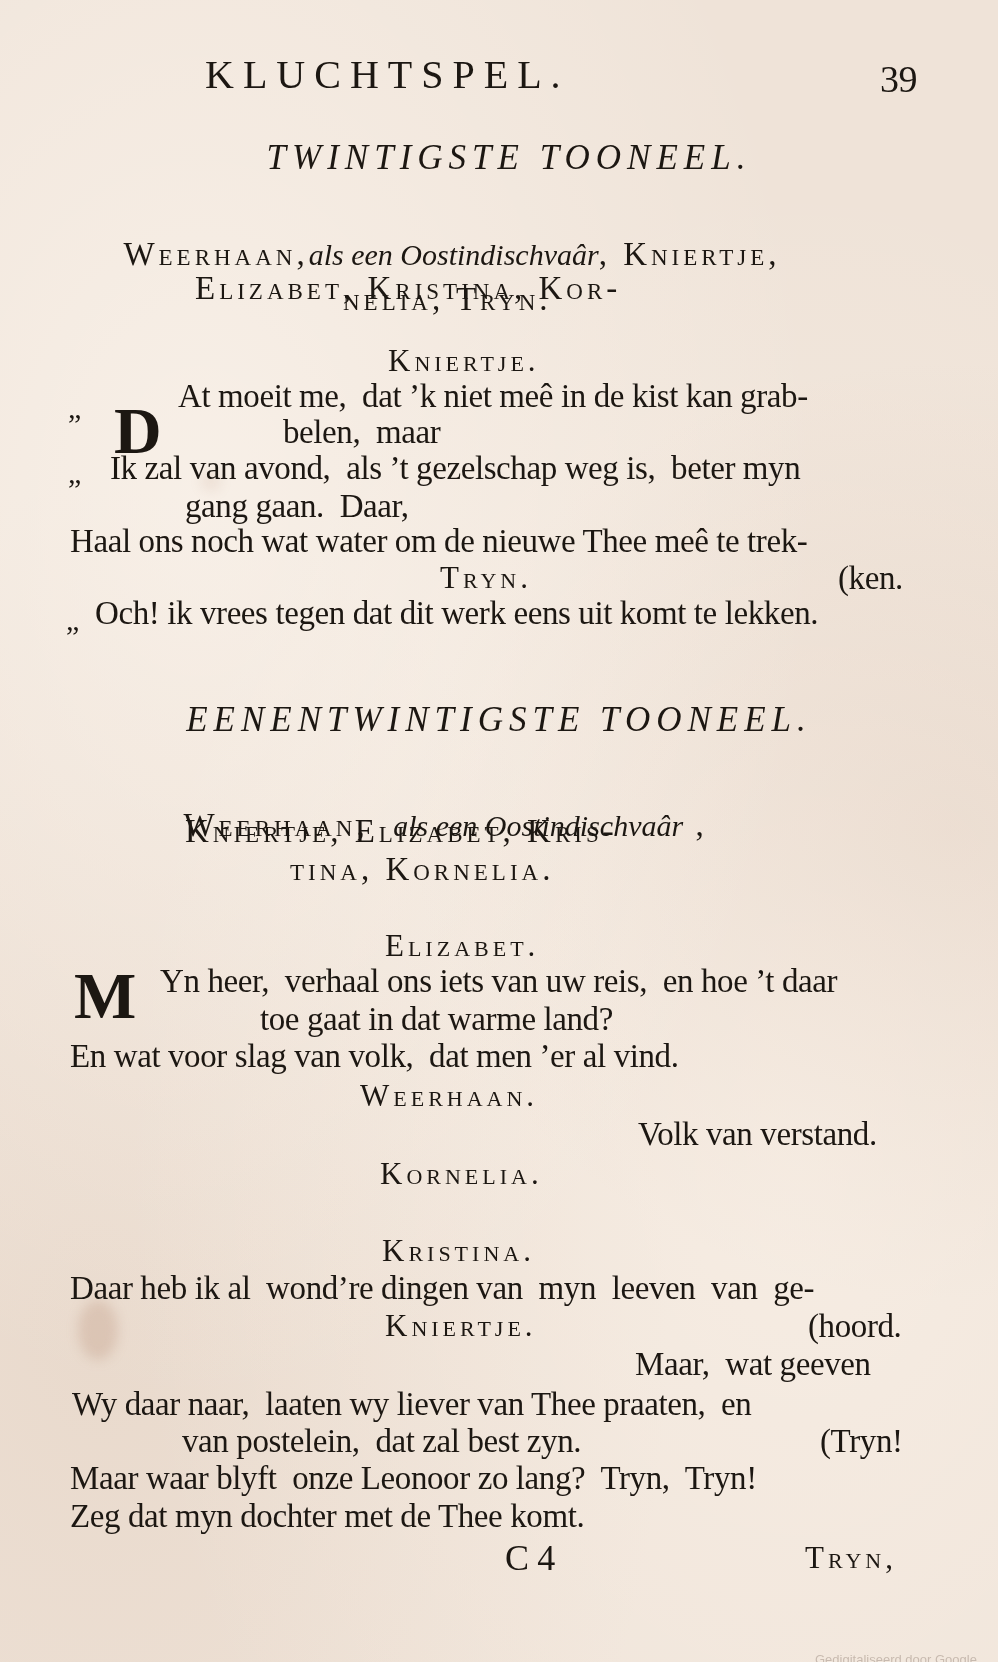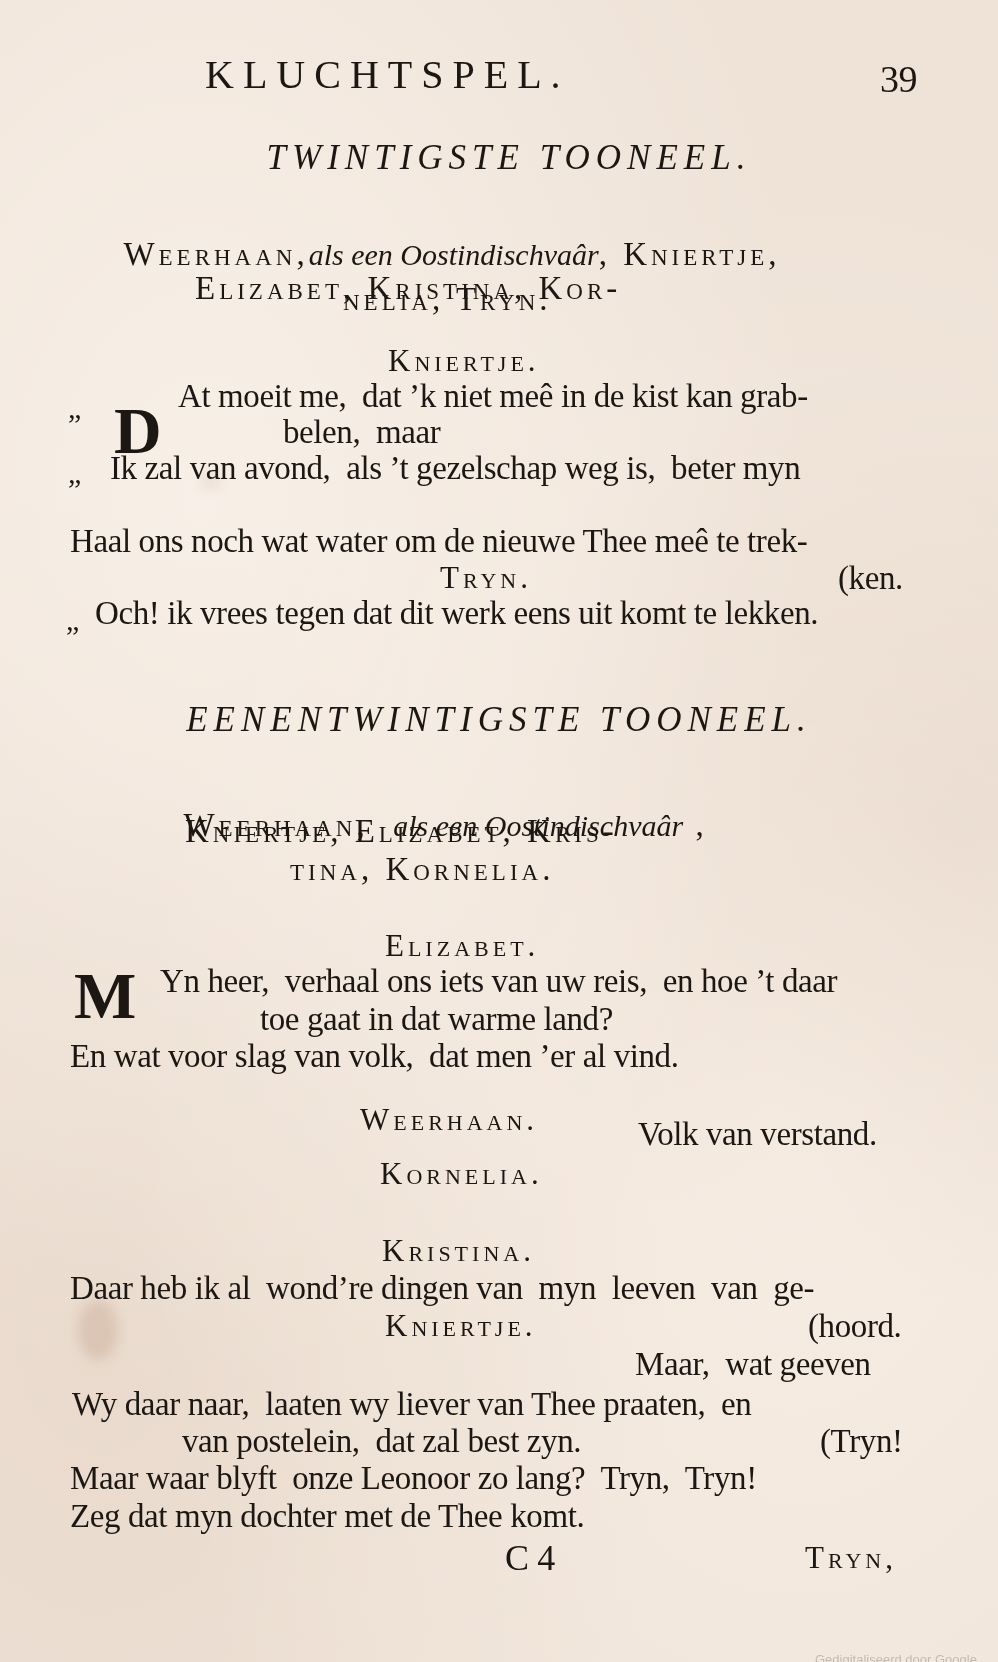--- a/index.html
+++ b/index.html
@@ -53,20 +53,21 @@
 
   <div class="ln speaker" style="left:388px;top:345px;">Kniertje.</div>
 
   <div class="ln quote" style="left:68px;top:393px;">„</div>
   <div class="dropcap" style="left:114px;top:398px;">D</div>
   <div class="ln" style="left:178px;top:380px;">At moeit me,  dat ’k niet meê in de kist kan grab-</div>
   <div class="ln" style="left:283px;top:416px;">belen,  maar</div>
 
   <div class="ln quote" style="left:68px;top:458px;">„</div>
   <div class="ln" style="left:110px;top:452px;">Ik zal van avond,  als ’t gezelschap weg is,  beter myn</div>
+  <div class="ln" style="left:185px;top:490px;">gang gaan.  Daar,</div>
   <div class="ln" style="left:70px;top:525px;">Haal ons noch wat water om de nieuwe Thee meê te trek-</div>
 
   <div class="ln speaker" style="left:440px;top:562px;">Tryn.</div>
   <div class="ln" style="left:838px;top:562px;">(ken.</div>
 
   <div class="ln quote" style="left:66px;top:605px;">„</div>
   <div class="ln" style="left:95px;top:597px;">Och! ik vrees tegen dat dit werk eens uit komt te lekken.</div>
 
   <div class="ln scene" style="left:0;width:998px;text-align:center;top:702px;">EENENTWINTIGSTE TOONEEL.</div>
 
@@ -75,21 +76,21 @@
   </div>
   <div class="ln cast" style="left:185px;top:815px;">Kniertje, Elizabet, Kris-</div>
   <div class="ln cast" style="left:290px;top:853px;">tina, Kornelia.</div>
 
   <div class="ln speaker" style="left:385px;top:930px;">Elizabet.</div>
   <div class="dropcap" style="left:74px;top:963px;">M</div>
   <div class="ln" style="left:160px;top:965px;">Yn heer,  verhaal ons iets van uw reis,  en hoe ’t daar</div>
   <div class="ln" style="left:260px;top:1003px;">toe gaat in dat warme land?</div>
   <div class="ln" style="left:70px;top:1040px;">En wat voor slag van volk,  dat men ’er al vind.</div>
 
-  <div class="ln speaker" style="left:360px;top:1080px;margin-top:24px;">Weerhaan.</div>
+  <div class="ln speaker" style="left:360px;top:1080px;">Weerhaan.</div>
   <div class="ln" style="left:638px;top:1118px;">Volk van verstand.</div>
 
   <div class="ln speaker" style="left:380px;top:1158px;">Kornelia.</div>
 
   <div class="ln speaker" style="left:382px;top:1235px;">Kristina.</div>
   <div class="ln" style="left:70px;top:1272px;">Daar heb ik al  wond’re dingen van  myn  leeven  van  ge-</div>
 
   <div class="ln speaker" style="left:385px;top:1310px;">Kniertje.</div>
   <div class="ln" style="left:808px;top:1310px;">(hoord.</div>
 

